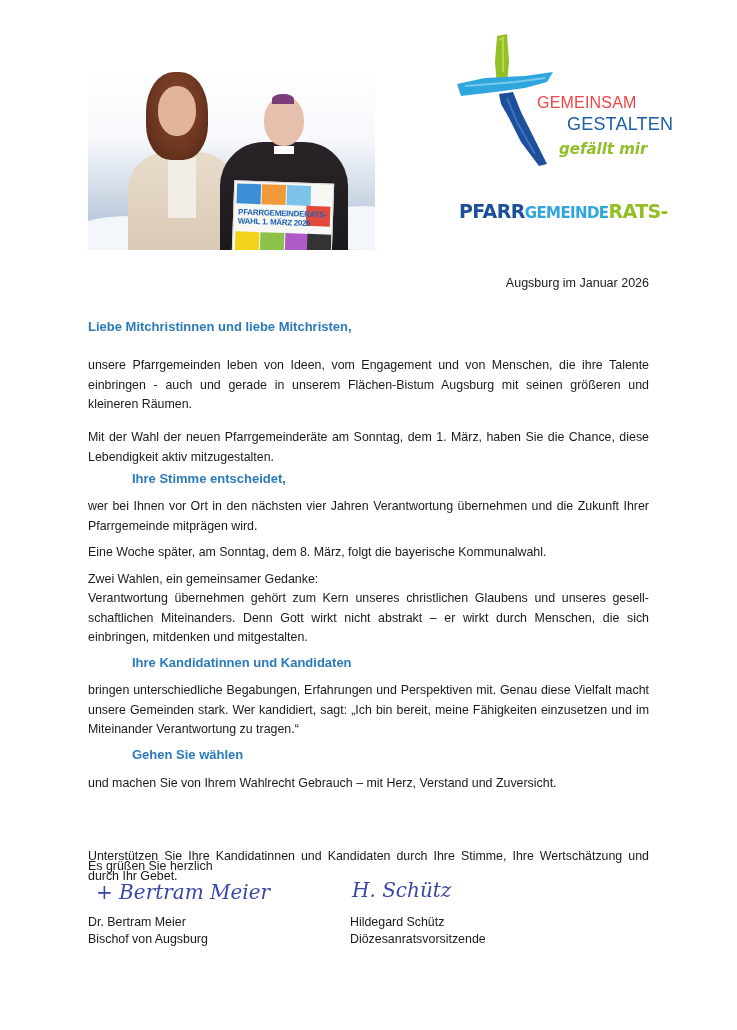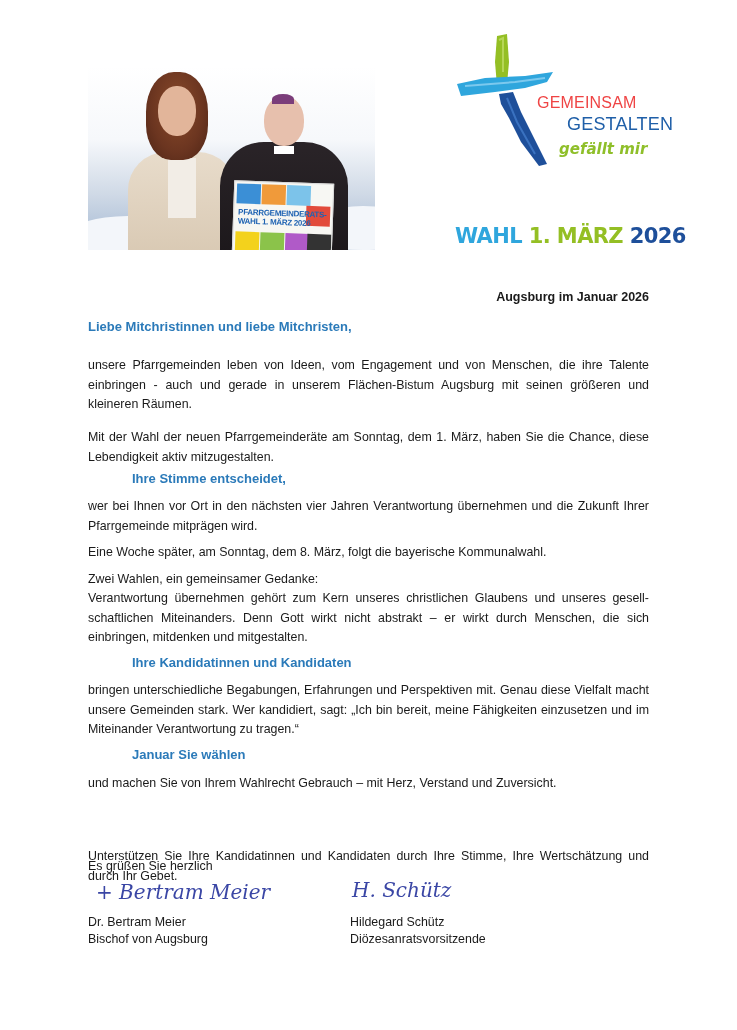--- a/index.html
+++ b/index.html
@@ -40,21 +40,21 @@
                 font-family: "DejaVu Sans", sans-serif; }
 
   .election { left: 455px; top: 200px; width: 200px; height: 56px; font-family: "DejaVu Sans", sans-serif;
               font-weight: bold; letter-spacing: -0.6px; }
   .election .l1 { position:absolute; left: 4px; top: 0px; font-size: 19px; white-space: nowrap; }
   .election .l2 { position:absolute; left: 0px; top: 24px; font-size: 21px; white-space: nowrap; }
   .c-navy { color:#1e4f9a; } .c-sky { color:#2fa6dd; } .c-green { color:#94bf24; }
   .small-caps { font-size: 15px; }
 
   
-  .date { right: 88px; top: 290px; font-size: 12.5px; font-weight: bold; }
+  .date { right: 88px; top: 276px; font-size: 12.5px; }
   .greeting { left: 88px; top: 319px; font-size: 13px; font-weight: bold; color: #2b7ab9; }
   .para { left: 88px; width: 561px; font-size: 12.4px; line-height: 19.5px; text-align: justify; }
   .heading { left: 132px; font-size: 13px; font-weight: bold; color: #2b7ab9; }
 
   .sig { font-family: "DejaVu Serif", serif; font-style: italic; color: #3a46a5; font-size: 20px; }
   .sig-name { font-size: 12.4px; line-height: 17px; }
 </style>
 </head>
 <body>
 
@@ -90,41 +90,41 @@
     <path d="M10 54 L60 50 L90 46" stroke="#7cc9ee" stroke-width="2" fill="none"></path>
     <path d="M44 62 L58 60 L66 80 L78 104 L92 132 L84 134 L66 110 L54 86 L46 72 Z" fill="#1e4f9a"></path>
     <path d="M52 66 L62 90 L80 122" stroke="#3a72c0" stroke-width="2" fill="none"></path>
   </svg>
   <div class="logo-text1">GEMEINSAM</div>
   <div class="logo-text2">GESTALTEN</div>
   <div class="logo-text3">gefällt mir</div>
 </div>
 
 <div class="abs election">
-  <div class="l2">
-    <span class="c-sky">WAHL </span><span class="c-green">1. MÄRZ </span><span class="c-navy">2026</span>
+  <div class="l1">
+    <span class="c-navy">PFARR</span><span class="c-sky small-caps">GEMEINDE</span><span class="c-green">RATS-</span>
   </div>
 </div>
 
 <div class="abs date">Augsburg im Januar 2026</div>
 <div class="abs greeting">Liebe Mitchristinnen und liebe Mitchristen,</div>
 
 <div class="abs para" style="top:356px;">unsere Pfarrgemeinden leben von Ideen, vom Engagement und von Menschen, die ihre Talente einbringen - auch und gerade in unserem Flächen-Bistum Augsburg mit seinen größeren und kleineren Räumen.</div>
 <div class="abs para" style="top:428px;">Mit der Wahl der neuen Pfarrgemeinderäte am Sonntag, dem 1. März, haben Sie die Chance, diese Lebendigkeit aktiv mitzugestalten.</div>
 
 <div class="abs heading" style="top:471px;text-align:right;">Ihre Stimme entscheidet,</div>
 <div class="abs para" style="top:497px;">wer bei Ihnen vor Ort in den nächsten vier Jahren Verantwortung übernehmen und die Zukunft Ihrer Pfarrgemeinde mitprägen wird.</div>
 <div class="abs para" style="top:543px;">Eine Woche später, am Sonntag, dem 8. März, folgt die bayerische Kommunalwahl.</div>
 <div class="abs para" style="top:570px;">Zwei Wahlen, ein gemeinsamer Gedanke:</div>
 <div class="abs para" style="top:589px;">Verantwortung übernehmen gehört zum Kern unseres christlichen Glaubens und unseres gesell­schaftlichen Miteinanders. Denn Gott wirkt nicht abstrakt – er wirkt durch Menschen, die sich einbringen, mitdenken und mitgestalten.</div>
 
 <div class="abs heading" style="top:655px;">Ihre Kandidatinnen und Kandidaten</div>
 <div class="abs para" style="top:681px;">bringen unterschiedliche Begabungen, Erfahrungen und Perspektiven mit. Genau diese Vielfalt macht unsere Gemeinden stark. Wer kandidiert, sagt: „Ich bin bereit, meine Fähigkeiten einzusetzen und im Miteinander Verantwortung zu tragen.“</div>
 
-<div class="abs heading" style="top:747px;">Januar Sie wählen</div>
+<div class="abs heading" style="top:747px;">Gehen Sie wählen</div>
 <div class="abs para" style="top:774px;">und machen Sie von Ihrem Wahlrecht Gebrauch – mit Herz, Verstand und Zuversicht.</div>
 <div class="abs para" style="top:815px;margin-top:32px;">Unterstützen Sie Ihre Kandidatinnen und Kandidaten durch Ihre Stimme, Ihre Wertschätzung und durch Ihr Gebet.</div>
 
 <div class="abs para" style="top:857px;">Es grüßen Sie herzlich</div>
 
 <div class="abs sig" style="left:96px;top:880px;">+ Bertram Meier</div>
 <div class="abs sig-name" style="left:88px;top:914px;">
   <div>Dr. Bertram Meier</div>
   <div>Bischof von Augsburg</div>
 </div>

